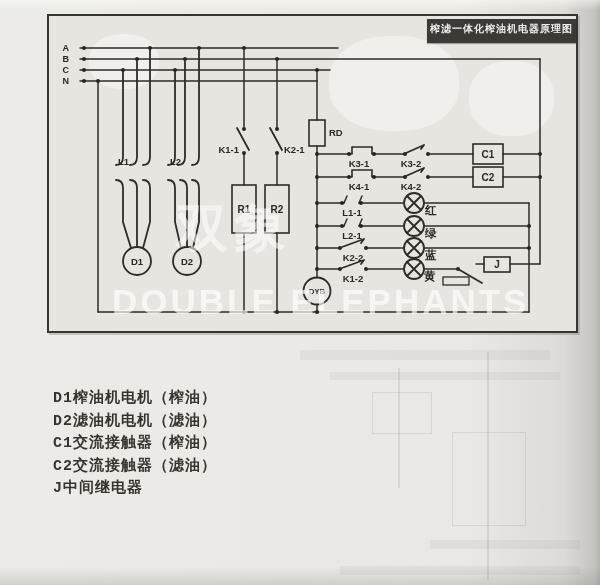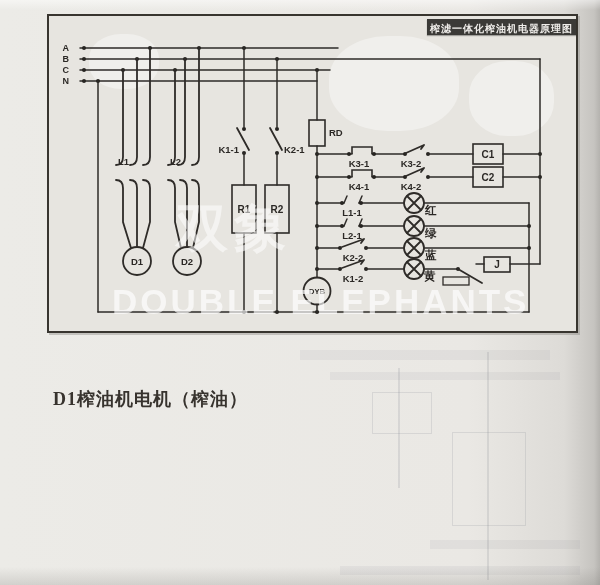--- a/index.html
+++ b/index.html
@@ -12,43 +12,43 @@
     background:linear-gradient(180deg,rgba(0,0,0,0) 0%,rgba(90,88,84,.18) 100%);}
   .shade-top{position:absolute;left:0;top:0;width:100%;height:10px;
     background:linear-gradient(180deg,rgba(255,255,255,.5) 0%,rgba(255,255,255,0) 100%);}
 
   
   .frame{position:absolute;left:47px;top:14px;width:527px;height:315px;
     border:2px solid #38352f;background:#e7e5e0;
     box-shadow:2px 2px 0 rgba(120,118,112,.35);}
   .blob{position:absolute;background:rgba(255,255,255,.38);border-radius:45%;}
 
-  .title-box{position:absolute;left:427px;top:19px;width:149px;height:16px;
+  .title-box{position:absolute;left:427px;top:19px;width:149px;height:24px;
     background:#3b3a37;color:#efedea;font-size:10px;line-height:20px;text-align:center;
     letter-spacing:1px;font-weight:bold;box-shadow:0 1px 1px rgba(0,0,0,.3);}
 
   svg.circuit{position:absolute;left:0;top:0;}
   .w{stroke:#2e2b28;stroke-width:1.5;fill:none;stroke-linecap:round;}
   .w2{stroke:#2e2b28;stroke-width:1.8;fill:none;stroke-linecap:round;}
   .bx{stroke:#2e2b28;stroke-width:1.6;fill:none;}
   .dot{fill:#262421;}
   .t{font-family:"Liberation Sans",sans-serif;font-weight:bold;fill:#2b2825;}
   .t9{font-size:9px;}  .t95{font-size:9.5px;}  .t10{font-size:10px;}
   .t75{font-size:7.5px;} .tcn{font-size:11.5px;}
 
   
   .wm-cn{position:absolute;left:176px;top:196px;font-size:52px;font-weight:bold;
     color:rgba(255,255,255,.55);letter-spacing:6px;line-height:64px;}
   .wm-en{position:absolute;left:112px;top:282px;width:420px;font-size:35px;font-weight:bold;
     color:rgba(255,255,255,.66);letter-spacing:3px;white-space:nowrap;}
 
   
   .legend{position:absolute;left:53px;top:388px;
-    font-family:Liberation Serif, serif;
-    font-size:18px;font-weight:600;color:#37332e;letter-spacing:1px;line-height:22.5px;}
+    font-family:Liberation Mono, monospace;
+    font-size:15px;font-weight:600;color:#37332e;letter-spacing:1px;line-height:22.5px;}
   .legend div{height:22.5px;}
 
   
   .ghost{position:absolute;pointer-events:none;}
   .gl{background:rgba(110,116,128,.16);}
   .gb{border:1px solid rgba(110,116,128,.16);}
   .gt{background:rgba(110,116,128,.08);}
 </style>
 </head>
 <body>
@@ -293,17 +293,21 @@
   <div class="ghost gl" style="left:398px;top:368px;width:2px;height:120px;"></div>
   <div class="ghost gb" style="left:452px;top:432px;width:72px;height:92px;"></div>
   <div class="ghost gb" style="left:372px;top:392px;width:58px;height:40px;"></div>
   <div class="ghost gt" style="left:300px;top:350px;width:250px;height:10px;"></div>
   <div class="ghost gt" style="left:330px;top:372px;width:230px;height:8px;"></div>
   <div class="ghost gt" style="left:430px;top:540px;width:150px;height:9px;"></div>
   <div class="ghost gt" style="left:340px;top:566px;width:240px;height:9px;"></div>
 
   <div class="legend">
     <div>D1榨油机电机（榨油）</div>
+    <div>D2滤油机电机（滤油）</div>
+    <div>C1交流接触器（榨油）</div>
+    <div>C2交流接触器（滤油）</div>
+    <div>J中间继电器</div>
   </div>
 
   <div class="shade-top"></div>
   <div class="shade-bottom"></div>
 </div>
 
 </body></html>

